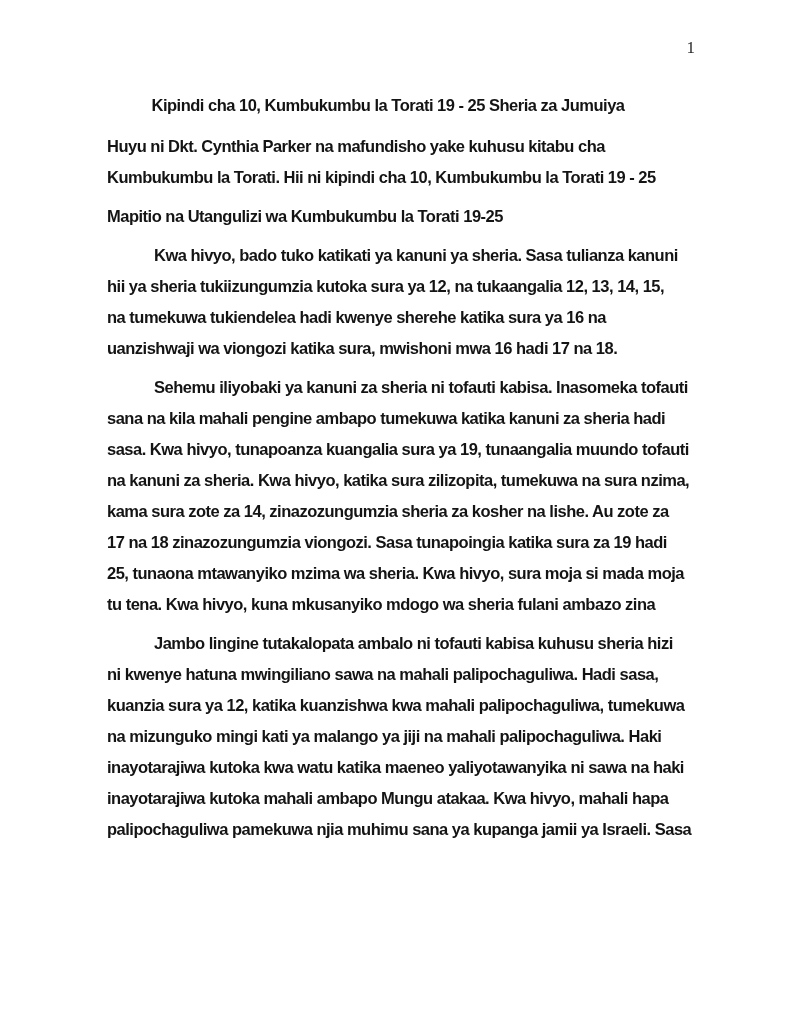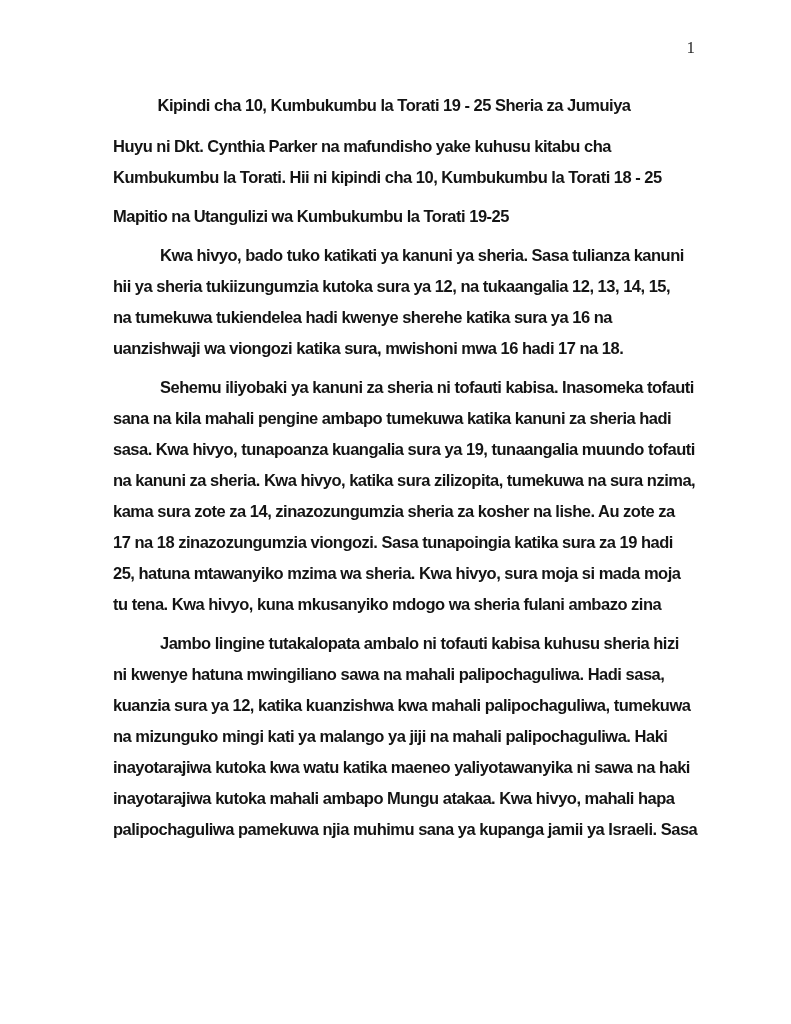--- a/index.html
+++ b/index.html
@@ -21,21 +21,21 @@
     top: 38px;
     right: 96px;
     font-family: "Liberation Serif", "DejaVu Serif", serif;
     font-size: 17px;
     font-weight: 400;
     color: #2a2a2a;
     line-height: 20px;
   }
   .content {
     position: absolute;
-    left: 85px;
+    left: 79px;
     top: 0;
     width: 618px;
   }
   .title-block {
     margin-top: 90px;
     margin-bottom: 10px;
     text-align: center;
     font-size: 16.5px;
     font-weight: 700;
     letter-spacing: -0.5px;
@@ -66,39 +66,39 @@
   <div class="page-number">1</div>
 
   <div class="content">
     <div class="title-block">
       <div>Kipindi cha 10, Kumbukumbu la Torati 19 - 25 Sheria za Jumuiya</div>
     </div>
 
     <div>
         <div class="para body">
           <div class="line">Huyu ni Dkt. Cynthia Parker na mafundisho yake kuhusu kitabu cha</div>
-          <div class="line">Kumbukumbu la Torati. Hii ni kipindi cha 10, Kumbukumbu la Torati 18 - 25</div>
+          <div class="line">Kumbukumbu la Torati. Hii ni kipindi cha 10, Kumbukumbu la Torati 19 - 25</div>
         </div>
         <div class="para heading">
           <div class="line">Mapitio na Utangulizi wa Kumbukumbu la Torati 19-25</div>
         </div>
         <div class="para body">
           <div class="line indent">Kwa hivyo, bado tuko katikati ya kanuni ya sheria. Sasa tulianza kanuni</div>
           <div class="line">hii ya sheria tukiizungumzia kutoka sura ya 12, na tukaangalia 12, 13, 14, 15,</div>
           <div class="line">na tumekuwa tukiendelea hadi kwenye sherehe katika sura ya 16 na</div>
           <div class="line">uanzishwaji wa viongozi katika sura, mwishoni mwa 16 hadi 17 na 18.</div>
         </div>
         <div class="para body">
           <div class="line indent">Sehemu iliyobaki ya kanuni za sheria ni tofauti kabisa. Inasomeka tofauti</div>
           <div class="line">sana na kila mahali pengine ambapo tumekuwa katika kanuni za sheria hadi</div>
           <div class="line">sasa. Kwa hivyo, tunapoanza kuangalia sura ya 19, tunaangalia muundo tofauti</div>
           <div class="line">na kanuni za sheria. Kwa hivyo, katika sura zilizopita, tumekuwa na sura nzima,</div>
           <div class="line">kama sura zote za 14, zinazozungumzia sheria za kosher na lishe. Au zote za</div>
           <div class="line">17 na 18 zinazozungumzia viongozi. Sasa tunapoingia katika sura za 19 hadi</div>
-          <div class="line">25, hatuna mtawanyiko mzima wa sheria. Kwa hivyo, sura moja si mada moja</div>
+          <div class="line">25, tunaona mtawanyiko mzima wa sheria. Kwa hivyo, sura moja si mada moja</div>
           <div class="line">tu tena. Kwa hivyo, kuna mkusanyiko mdogo wa sheria fulani ambazo zina</div>
         </div>
         <div class="para body">
           <div class="line indent">Jambo lingine tutakalopata ambalo ni tofauti kabisa kuhusu sheria hizi</div>
           <div class="line">ni kwenye hatuna mwingiliano sawa na mahali palipochaguliwa. Hadi sasa,</div>
           <div class="line">kuanzia sura ya 12, katika kuanzishwa kwa mahali palipochaguliwa, tumekuwa</div>
           <div class="line">na mizunguko mingi kati ya malango ya jiji na mahali palipochaguliwa. Haki</div>
           <div class="line">inayotarajiwa kutoka kwa watu katika maeneo yaliyotawanyika ni sawa na haki</div>
           <div class="line">inayotarajiwa kutoka mahali ambapo Mungu atakaa. Kwa hivyo, mahali hapa</div>
           <div class="line">palipochaguliwa pamekuwa njia muhimu sana ya kupanga jamii ya Israeli. Sasa</div>

